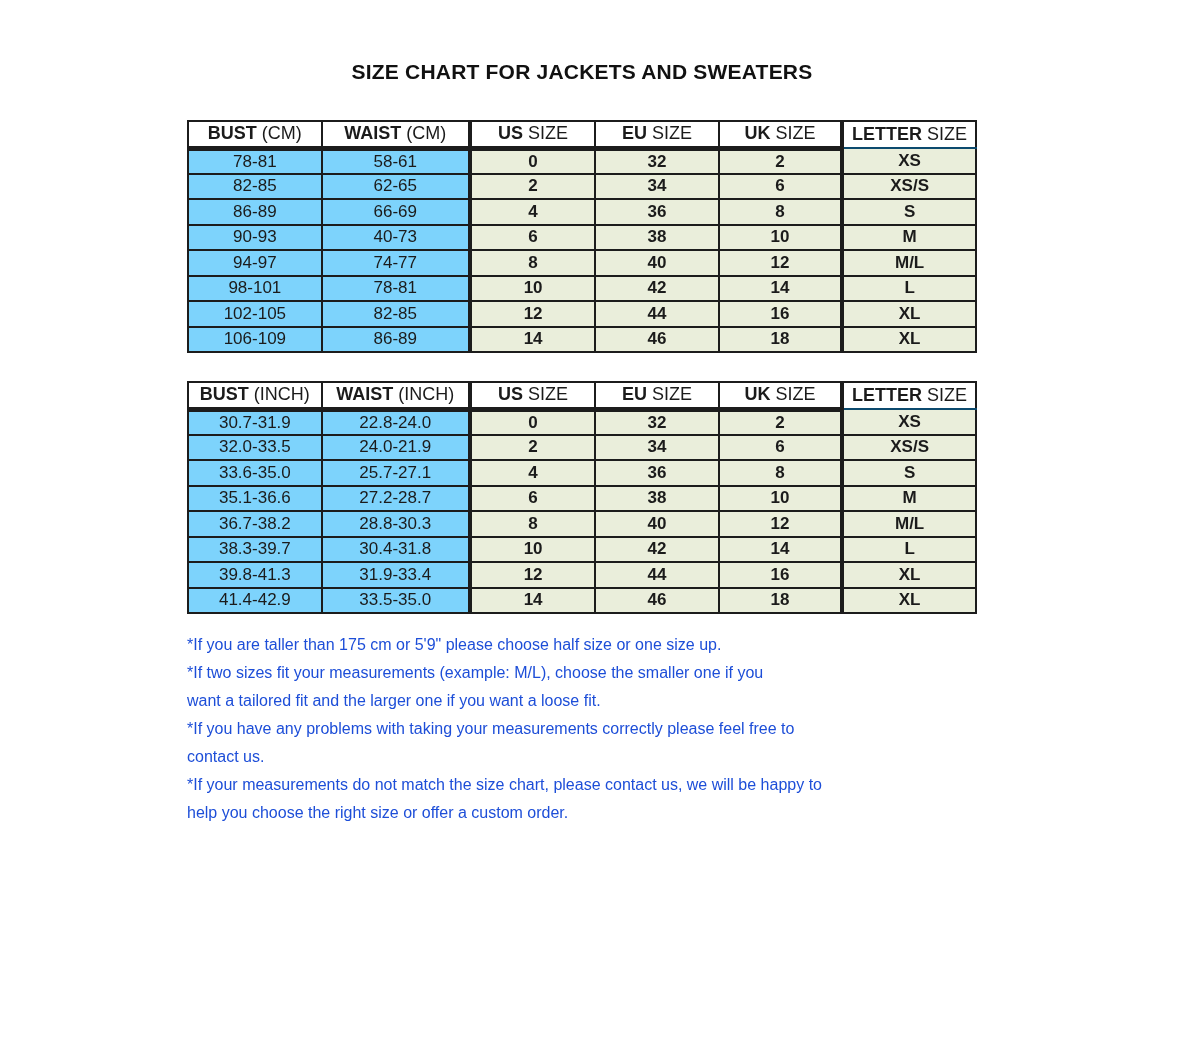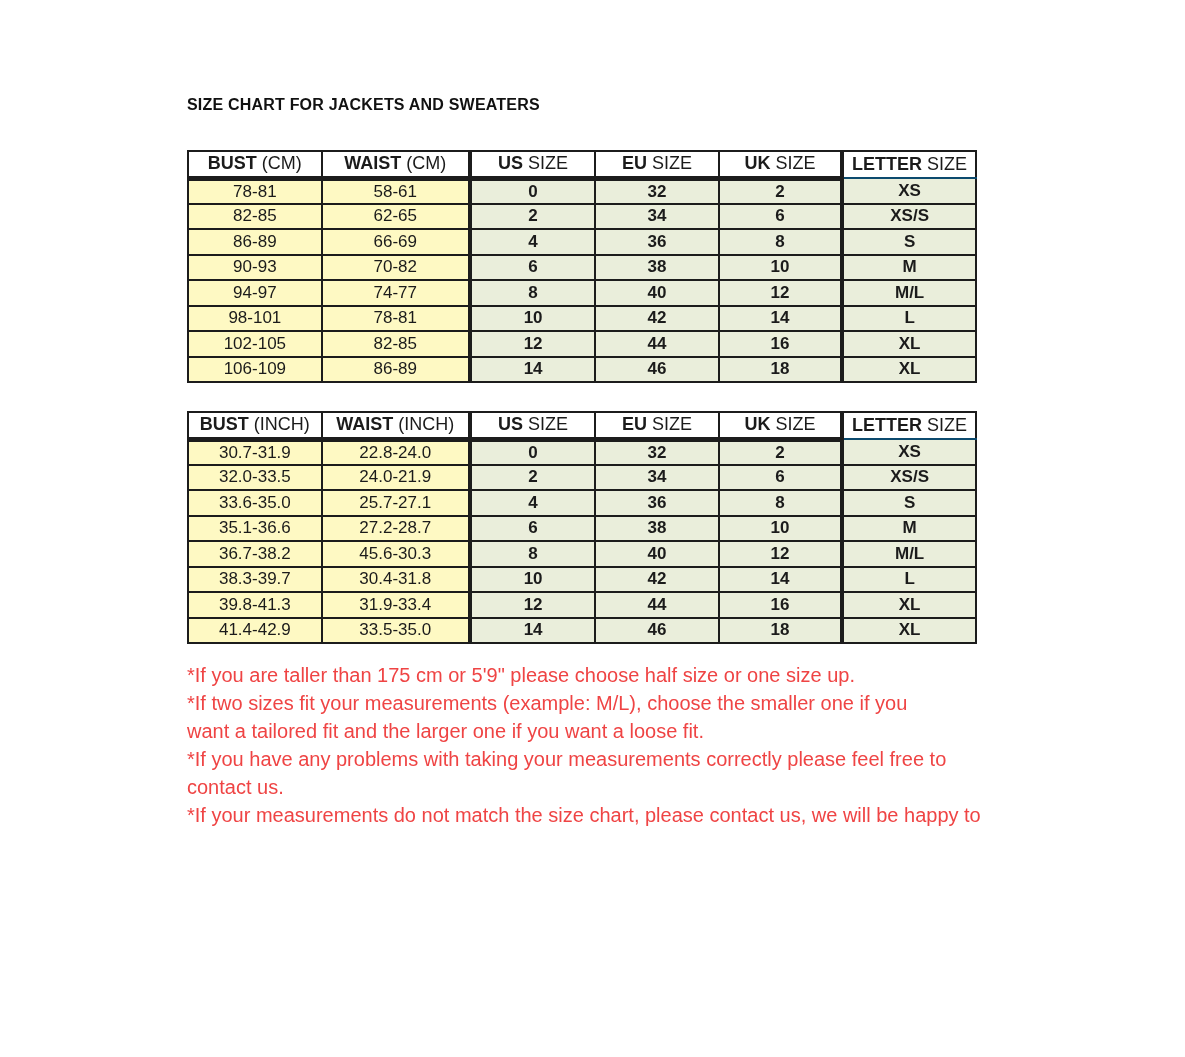--- a/index.html
+++ b/index.html
@@ -11,23 +11,24 @@
     background: #ffffff;
     font-family: "Liberation Sans", sans-serif;
     color: #1b1b1b;
     overflow: hidden;
   }
   .content {
     margin-left: 187px;
     width: 800px;
   }
   .doc-title {
-    margin-top: 96px;
+    margin-top: 60px;
     width: 790px;
-    font-size: 16px;
+    text-align: center;
+    font-size: 21px;
     font-weight: bold;
     letter-spacing: 0.2px;
     color: #111111;
   }
   table.size-table {
     border-collapse: collapse;
     table-layout: fixed;
     width: 790px;
     margin-top: 36px;
   }
@@ -52,27 +53,27 @@
     font-weight: normal;
     border-bottom: 5px solid #1c1c1c;
   }
   table.size-table th .hb { font-weight: bold; }
   table.size-table th.c5 { border-bottom: 2px solid #0c4a6e; }
   table.size-table td {
     height: 25.5px;
     font-size: 17px;
   }
   table.size-table .thick-left { border-left: 4px solid #1c1c1c; }
-  td.measure { background: #fef9c3; font-weight: normal; }
+  td.measure { background: #7dd3fc; font-weight: normal; }
   td.size    { background: #eaeedb; font-weight: bold; }
   .footnotes {
     margin-top: 17px;
-    font-size: 20px;
+    font-size: 16px;
     line-height: 28px;
-    color: #ef4444;
+    color: #1d4ed8;
   }
   .fline { white-space: nowrap; }
 </style>
 </head>
 <body>
 
 <div class="page">
   <div class="content">
 
     <div class="doc-title">SIZE CHART FOR JACKETS AND SWEATERS</div>
@@ -116,21 +117,21 @@
           <tr>
             <td class="measure">86-89</td>
             <td class="measure">66-69</td>
             <td class="size thick-left">4</td>
             <td class="size">36</td>
             <td class="size">8</td>
             <td class="size thick-left">S</td>
           </tr>
           <tr>
             <td class="measure">90-93</td>
-            <td class="measure">70-82</td>
+            <td class="measure">40-73</td>
             <td class="size thick-left">6</td>
             <td class="size">38</td>
             <td class="size">10</td>
             <td class="size thick-left">M</td>
           </tr>
           <tr>
             <td class="measure">94-97</td>
             <td class="measure">74-77</td>
             <td class="size thick-left">8</td>
             <td class="size">40</td>
@@ -211,21 +212,21 @@
           <tr>
             <td class="measure">35.1-36.6</td>
             <td class="measure">27.2-28.7</td>
             <td class="size thick-left">6</td>
             <td class="size">38</td>
             <td class="size">10</td>
             <td class="size thick-left">M</td>
           </tr>
           <tr>
             <td class="measure">36.7-38.2</td>
-            <td class="measure">45.6-30.3</td>
+            <td class="measure">28.8-30.3</td>
             <td class="size thick-left">8</td>
             <td class="size">40</td>
             <td class="size">12</td>
             <td class="size thick-left">M/L</td>
           </tr>
           <tr>
             <td class="measure">38.3-39.7</td>
             <td class="measure">30.4-31.8</td>
             <td class="size thick-left">10</td>
             <td class="size">42</td>
@@ -258,17 +259,18 @@
         <div class="footnote">
           <div class="fline">*If two sizes fit your measurements (example: M/L), choose the smaller one if you</div>
           <div class="fline">want a tailored fit and the larger one if you want a loose fit.</div>
         </div>
         <div class="footnote">
           <div class="fline">*If you have any problems with taking your measurements correctly please feel free to</div>
           <div class="fline">contact us.</div>
         </div>
         <div class="footnote">
           <div class="fline">*If your measurements do not match the size chart, please contact us, we will be happy to</div>
+          <div class="fline">help you choose the right size or offer a custom order.</div>
         </div>
       </div>
 
   </div>
 </div>
 
 </body></html>

